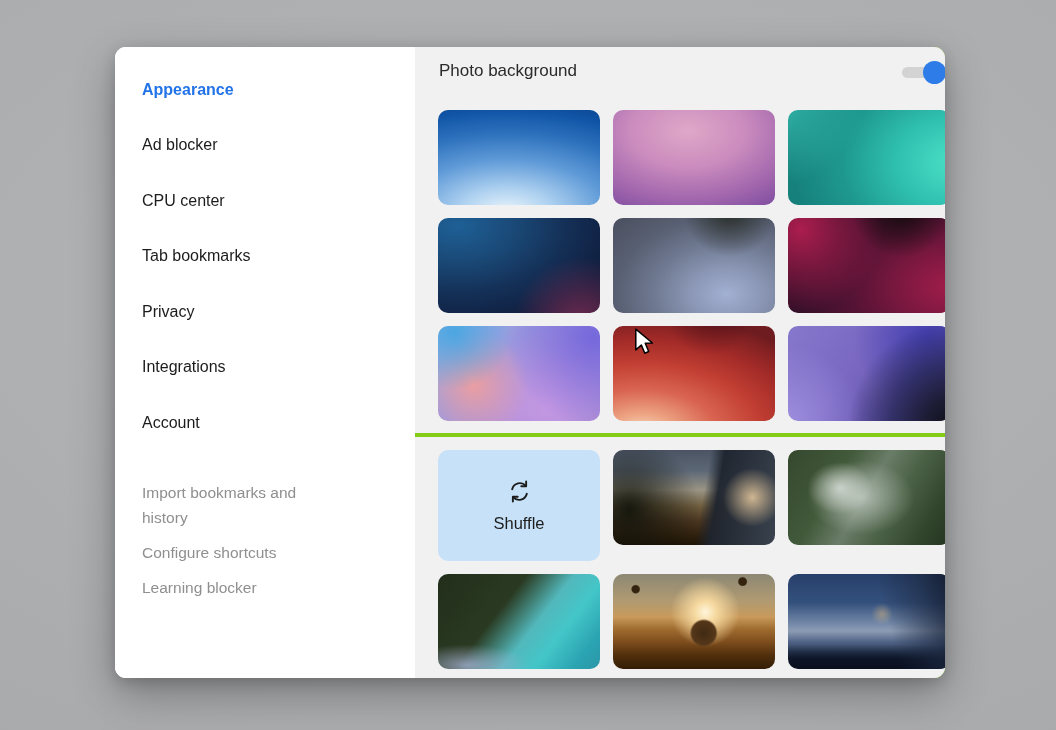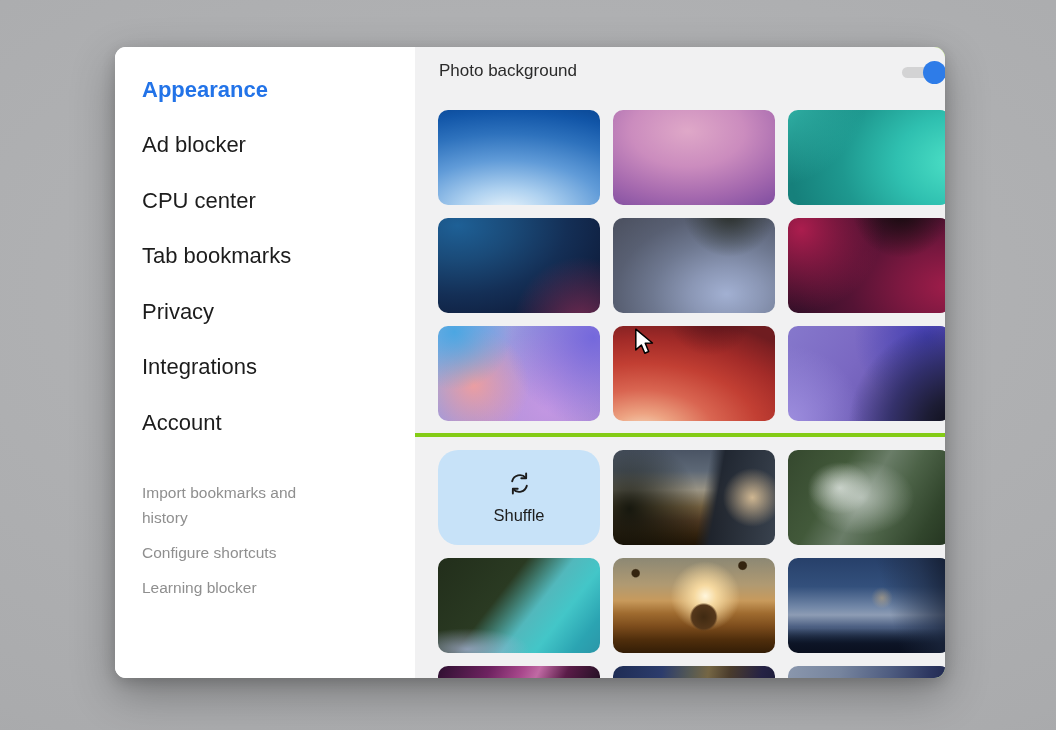--- a/index.html
+++ b/index.html
@@ -14,21 +14,21 @@
     background:#ffffff;border-radius:11px;overflow:hidden;
     box-shadow:0 16px 44px rgba(0,0,0,.30), 0 4px 14px rgba(0,0,0,.16);
   }
   
   .sidebar{
     position:absolute;left:0;top:0;width:260px;height:100%;
     background:#ffffff;box-sizing:border-box;padding:15px 18px 0 27px;
   }
   .side-item{
     height:55.5px;display:flex;align-items:center;
-    font-size:22px;color:#1c1c1c;cursor:pointer;white-space:nowrap;
+    font-size:16px;color:#1c1c1c;cursor:pointer;white-space:nowrap;
   }
   .side-item.active{color:#2273e8;font-weight:700;}
   .side-secondary{margin-top:29px;}
   .side-item-sm{
     font-size:15.5px;line-height:25px;color:#8f8f8f;
     margin-bottom:10px;max-width:168px;cursor:pointer;
   }
   
   .content{position:absolute;left:260px;top:0;right:0;bottom:0;background:#84cc16;margin-left:40px;}
   .panel{position:absolute;left:0;width:558px;background:#f1f1f2;}
@@ -43,21 +43,21 @@
   }
   .toggle .knob{
     position:absolute;right:-8px;top:-6px;width:23px;height:23px;
     border-radius:50%;background:#2e7ce8;
   }
   .grid{position:absolute;display:grid;grid-template-columns:repeat(3,162px);gap:13px;}
   .grid-top{left:23px;top:63px;}
   .grid-bottom{left:23px;top:13px;}
   .tile{width:162px;height:95px;border-radius:10px;cursor:pointer;background:#888;}
   .shuffle-btn{
-    width:162px;height:95px;border-radius:20px;background:#c7e2f8;border:none;
+    width:162px;height:111px;border-radius:10px;background:#c7e2f8;border:none;
     display:flex;flex-direction:column;align-items:center;justify-content:center;
     gap:6px;cursor:pointer;font-family:inherit;padding:0;
   }
   .shuffle-label{font-size:16.5px;color:#1d1d1d;}
   .cursor{position:absolute;left:634px;top:328px;z-index:50;pointer-events:none;}
 </style>
 </head>
 <body>
 
 <div class="dialog">

